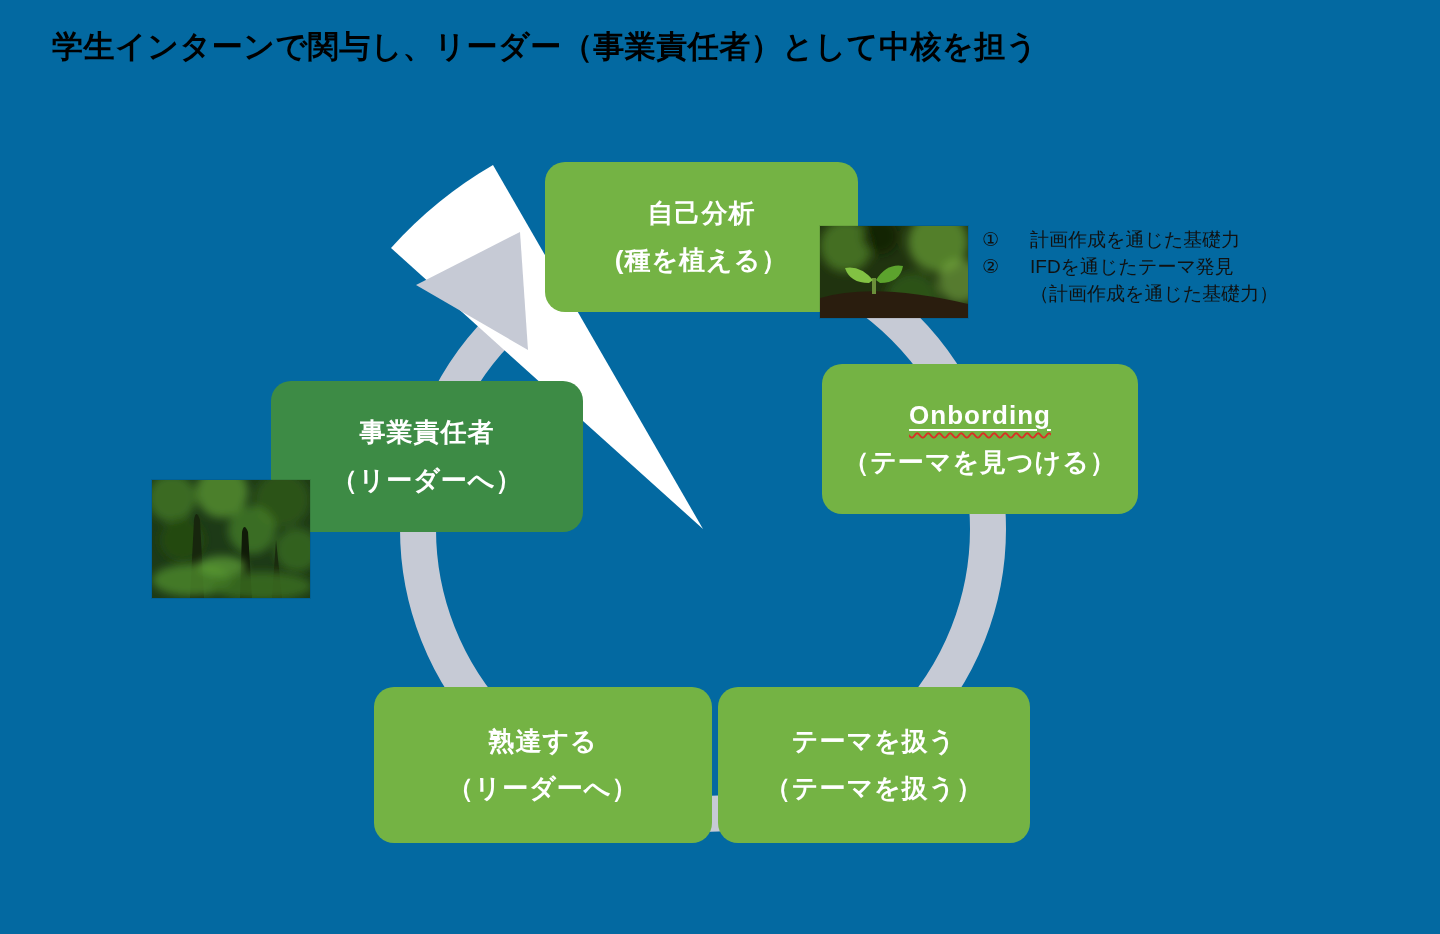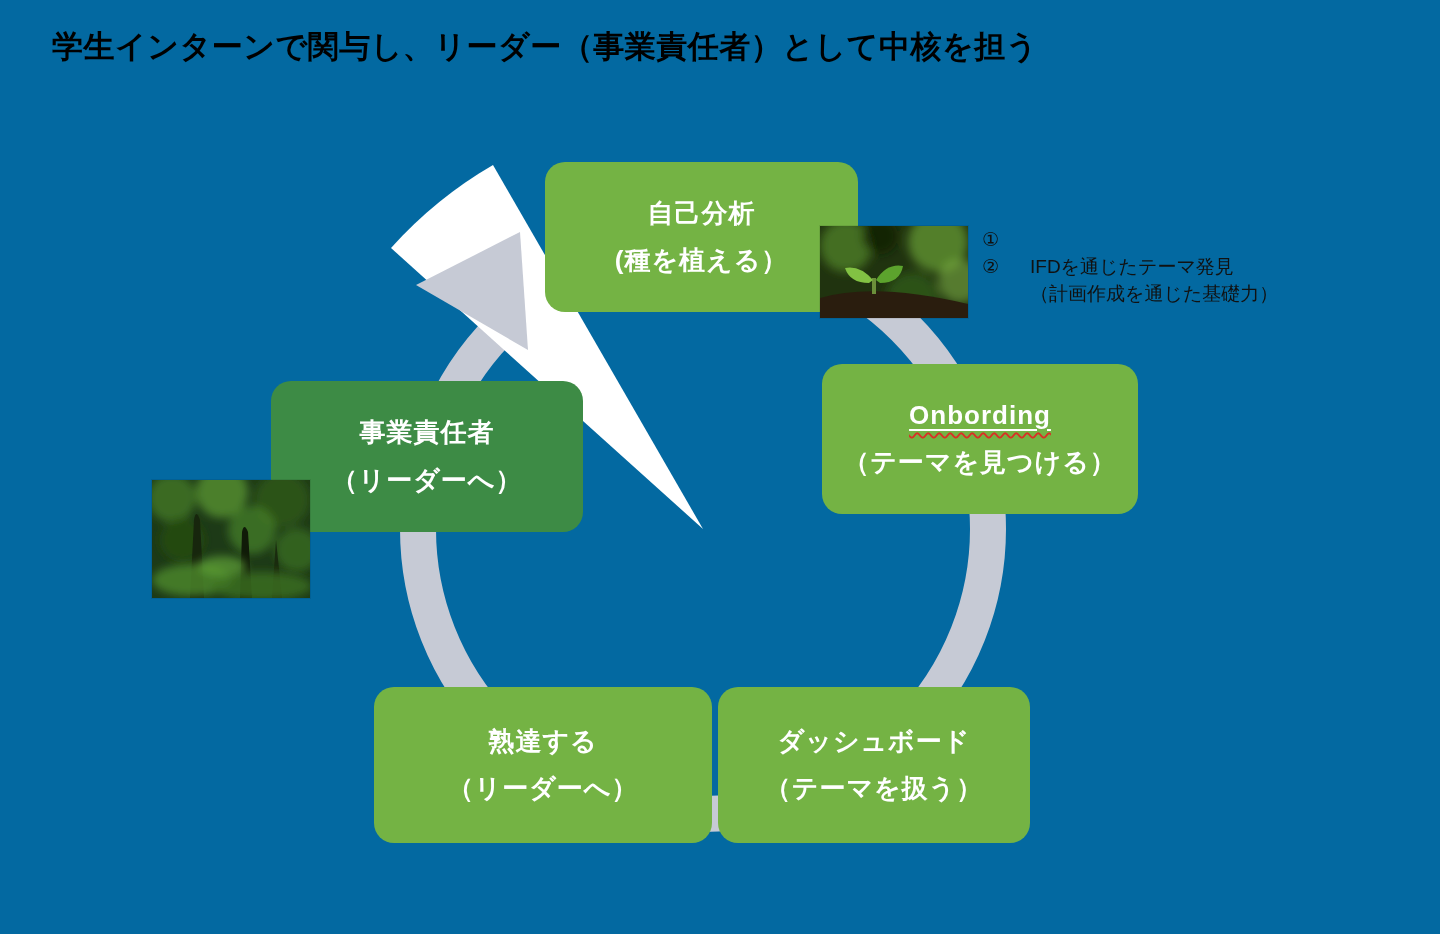--- a/index.html
+++ b/index.html
@@ -86,21 +86,21 @@
     <span class="line">自己分析</span>
     <span class="line">(種を植える）</span>
   </div>
 
   <div class="cycle-box box-light box-right">
     <span class="line onbording"><span class="squiggle">Onbording</span></span>
     <span class="line">（テーマを見つける）</span>
   </div>
 
   <div class="cycle-box box-light box-bottom-right">
-    <span class="line">ダッシュボード</span>
+    <span class="line">テーマを扱う</span>
     <span class="line">（テーマを扱う）</span>
   </div>
 
   <div class="cycle-box box-light box-bottom-left">
     <span class="line">熟達する</span>
     <span class="line">（リーダーへ）</span>
   </div>
 
   <div class="cycle-box box-dark box-left">
     <span class="line">事業責任者</span>
@@ -152,20 +152,21 @@
         <ellipse cx="40" cy="100" rx="40" ry="16" fill="#4d8a2c" opacity=".8"></ellipse>
         <ellipse cx="110" cy="106" rx="50" ry="14" fill="#3c7020" opacity=".8"></ellipse>
         <ellipse cx="70" cy="86" rx="24" ry="10" fill="#5fa337" opacity=".7"></ellipse>
       </g>
     </svg>
   </div>
 
   <div class="annotations">
     <div class="annotation-row">
       <span class="annotation-marker">①</span>
+      <span class="annotation-text">計画作成を通じた基礎力</span>
     </div>
     <div class="annotation-row">
       <span class="annotation-marker">②</span>
       <span class="annotation-text">IFDを通じたテーマ発見</span>
     </div>
     <div class="annotation-row">
       <span class="annotation-marker"></span>
       <span class="annotation-text">（計画作成を通じた基礎力）</span>
     </div>
   </div>

